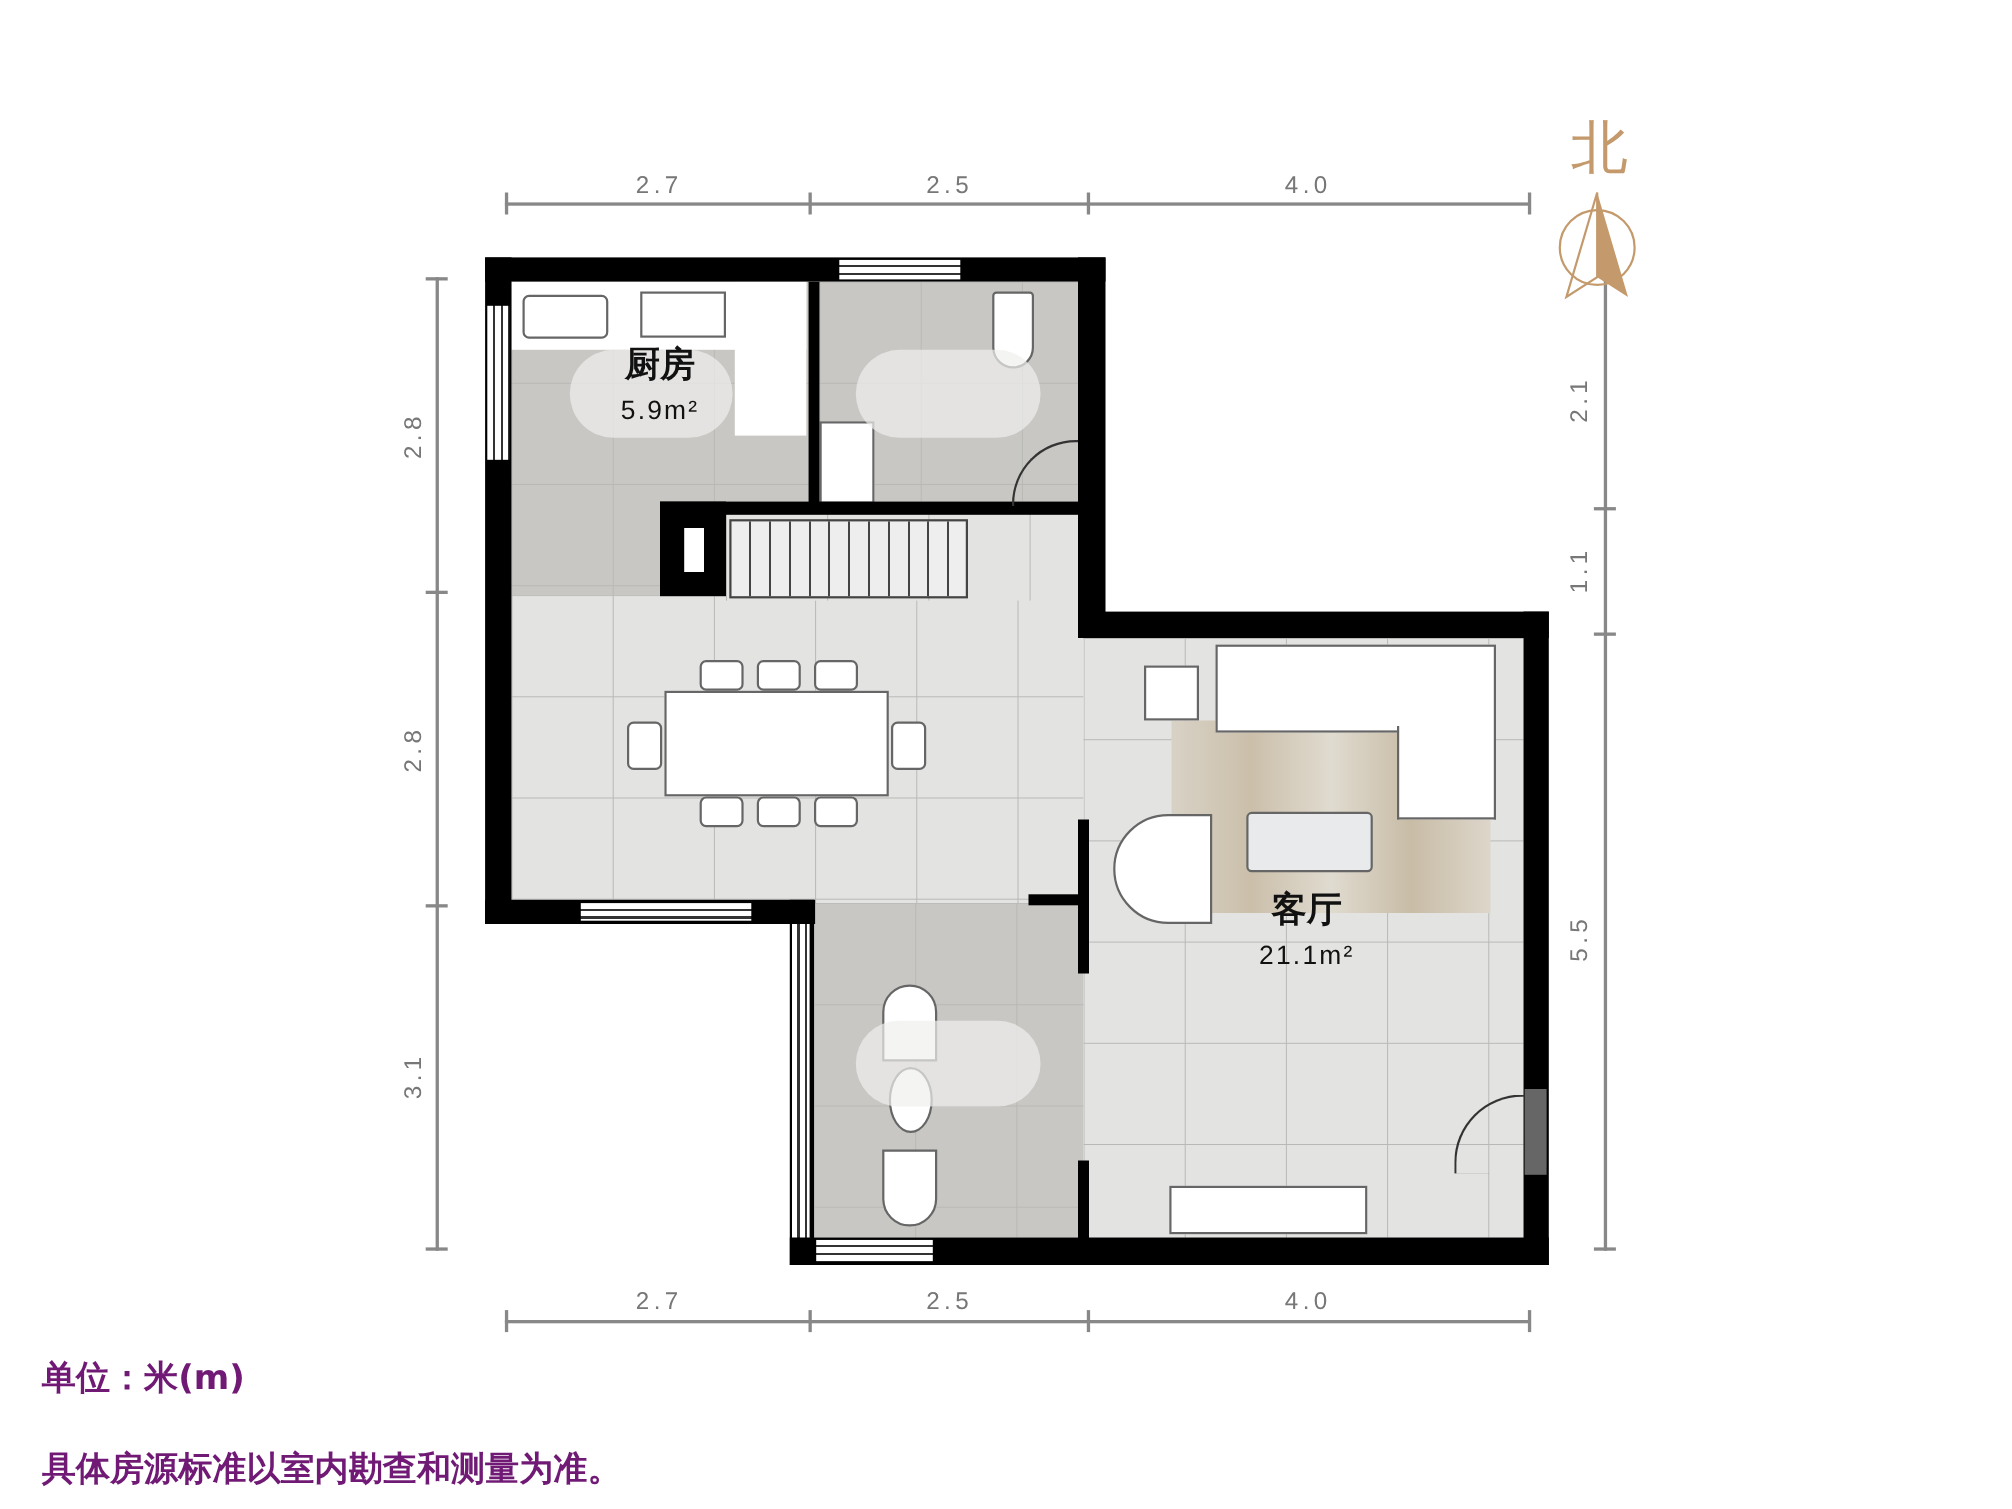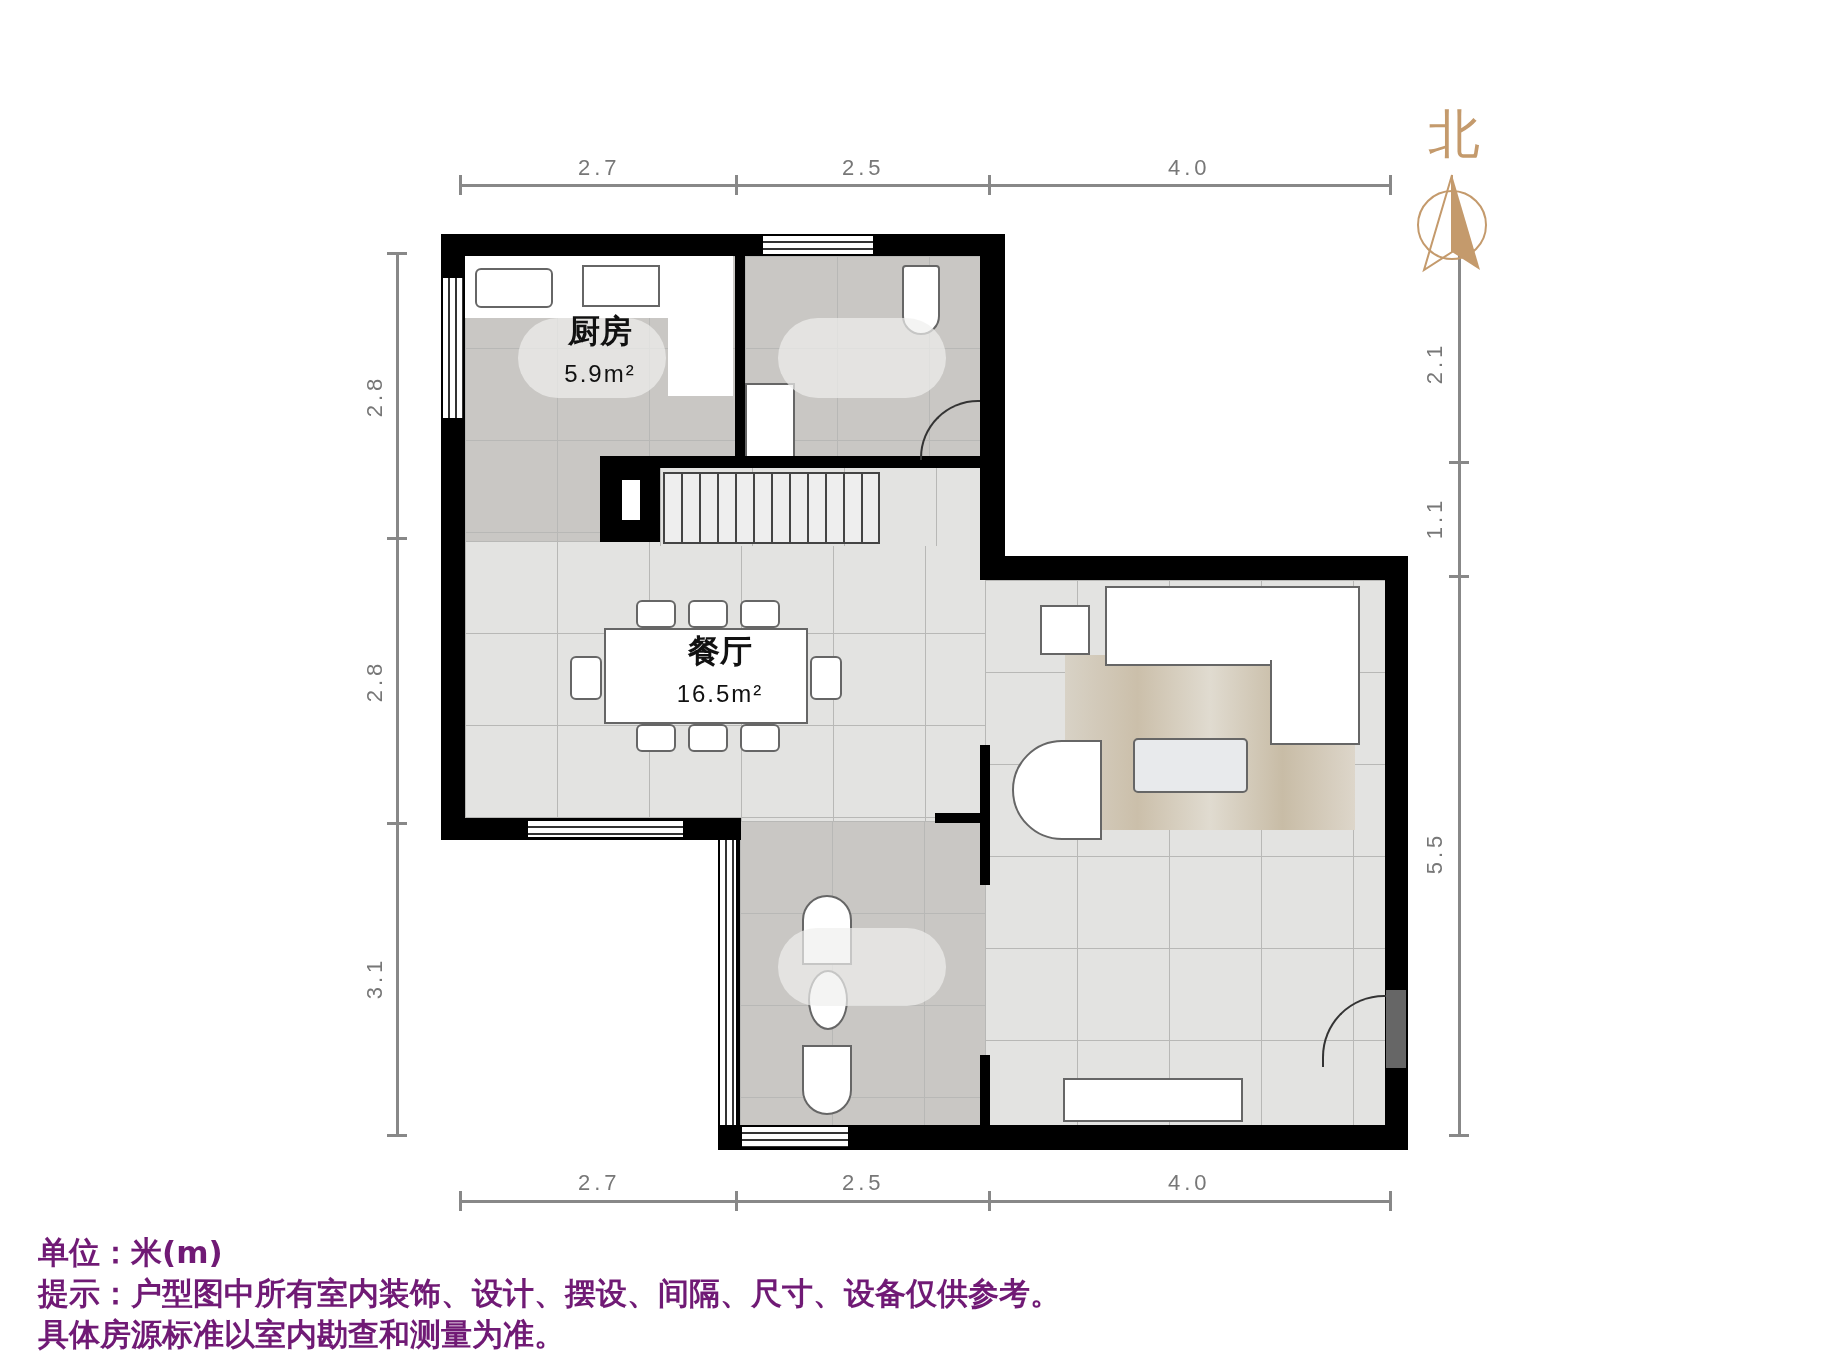--- a/index.html
+++ b/index.html
@@ -94,23 +94,23 @@
   <div class="abs" style="left:1386px;top:990px;width:20px;height:78px;background:#666;"></div>
 
   <div class="blob" style="left:518px;top:318px;width:148px;height:80px;"></div>
   <div class="blob" style="left:778px;top:318px;width:168px;height:80px;"></div>
   <div class="blob" style="left:778px;top:928px;width:168px;height:78px;"></div>
 
   <div class="label" style="left:520px;top:310px;width:160px;">
     <span class="name">厨房</span>
     <span class="area">5.9m²</span>
   </div>
-  <div class="label" style="left:640px;top:630px;width:160px;">
-    <span class="name">餐厅</span>
-    <span class="area">16.5m²</span>
+  <div class="label" style="left:1108px;top:805px;width:160px;">
+    <span class="name">客厅</span>
+    <span class="area">21.1m²</span>
   </div>
 
   <div class="dimline" style="left:459px;top:184px;width:932px;height:3px;"></div>
   <div class="tick" style="left:459px;top:175px;width:3px;height:20px;"></div>
   <div class="tick" style="left:735px;top:175px;width:3px;height:20px;"></div>
   <div class="tick" style="left:988px;top:175px;width:3px;height:20px;"></div>
   <div class="tick" style="left:1389px;top:175px;width:3px;height:20px;"></div>
   <div class="dimtxt" style="left:578px;top:155px;">2.7</div>
   <div class="dimtxt" style="left:842px;top:155px;">2.5</div>
   <div class="dimtxt" style="left:1168px;top:155px;">4.0</div>
@@ -142,15 +142,14 @@
   <div class="dimtxt vtxt" style="left:1414px;top:840px;">5.5</div>
 
   <div class="abs" style="left:1428px;top:100px;font-size:52px;color:#c49a6c;font-family:'DejaVu Sans',sans-serif;">北</div>
   <svg class="abs" style="left:1412px;top:170px;" width="80" height="105" viewBox="0 0 80 105">
     <circle cx="40" cy="55" r="34" fill="none" stroke="#c49a6c" stroke-width="2"></circle>
     <polygon points="40,5 12,100 40,82" fill="none" stroke="#c49a6c" stroke-width="2"></polygon>
     <polygon points="40,5 68,100 40,82" fill="#c49a6c"></polygon>
   </svg>
 
   <div class="note" style="top:1232px;">单位：米(m)</div>
-  <div class="note" style="top:1273px;">提示：户型图中所有室内装饰、设计、摆设、间隔、尺寸、设备仅供参考。</div>
   <div class="note" style="top:1314px;">具体房源标准以室内勘查和测量为准。</div>
 </div>
 
 </body></html>

